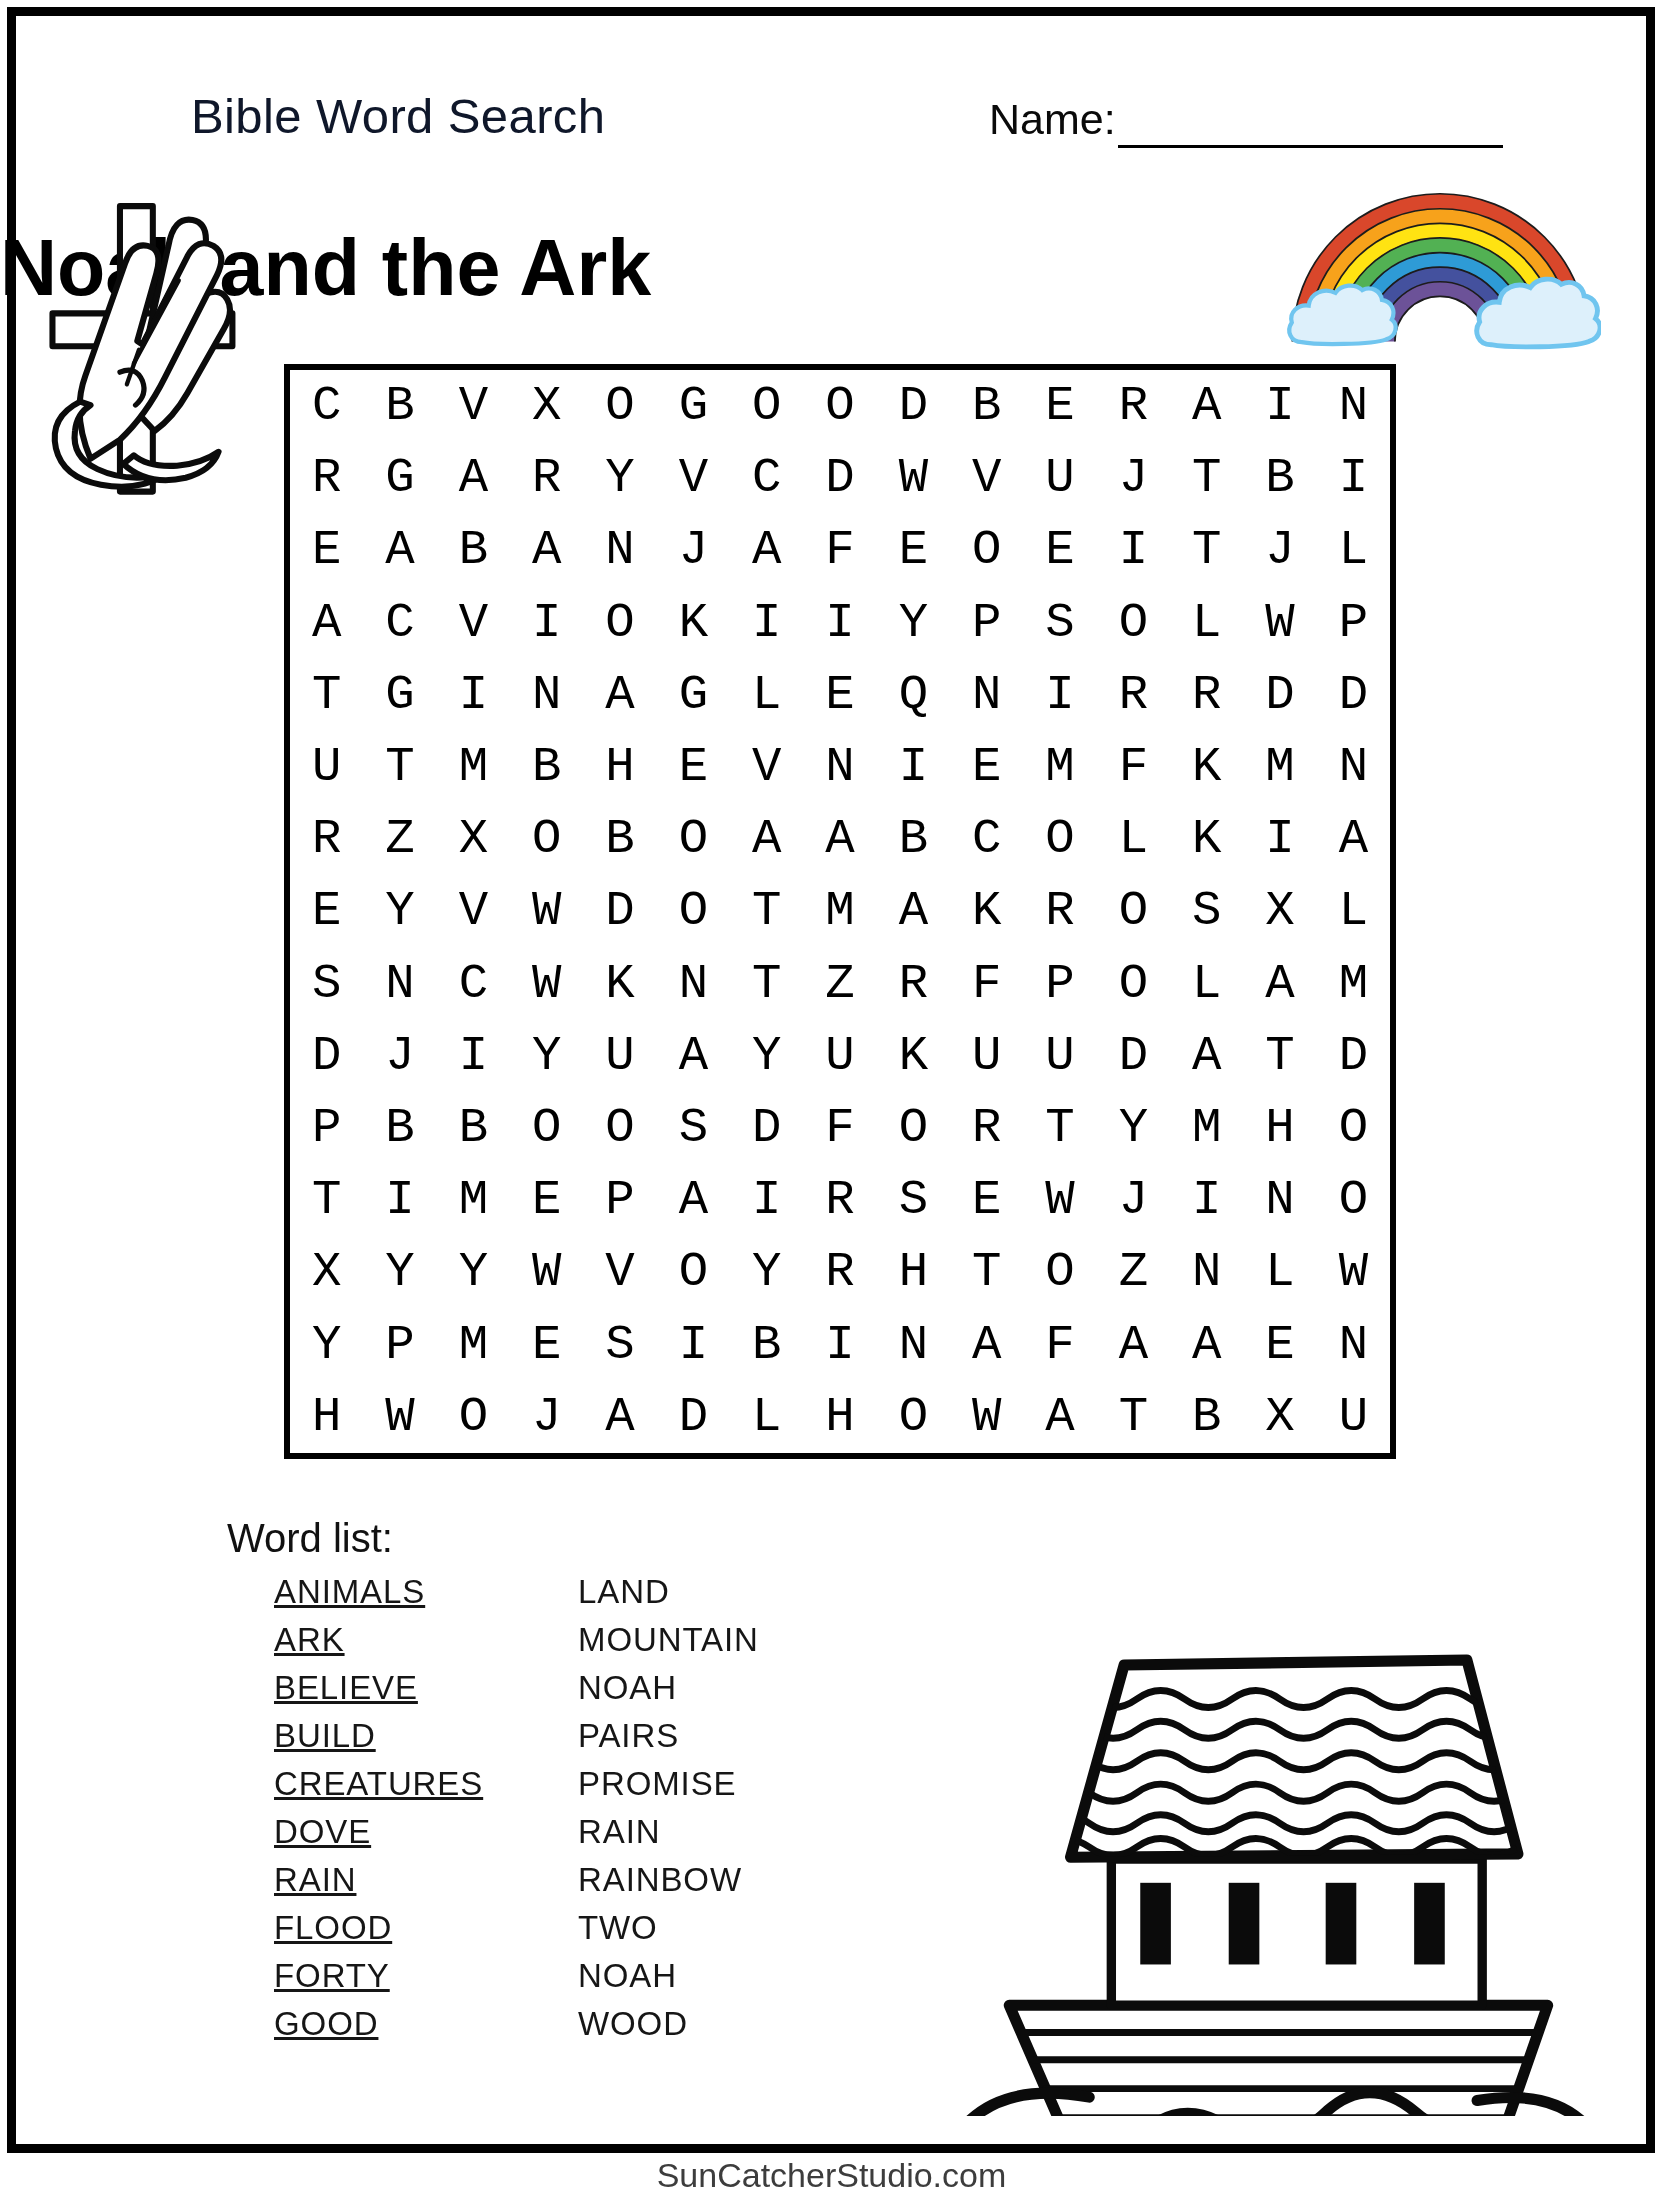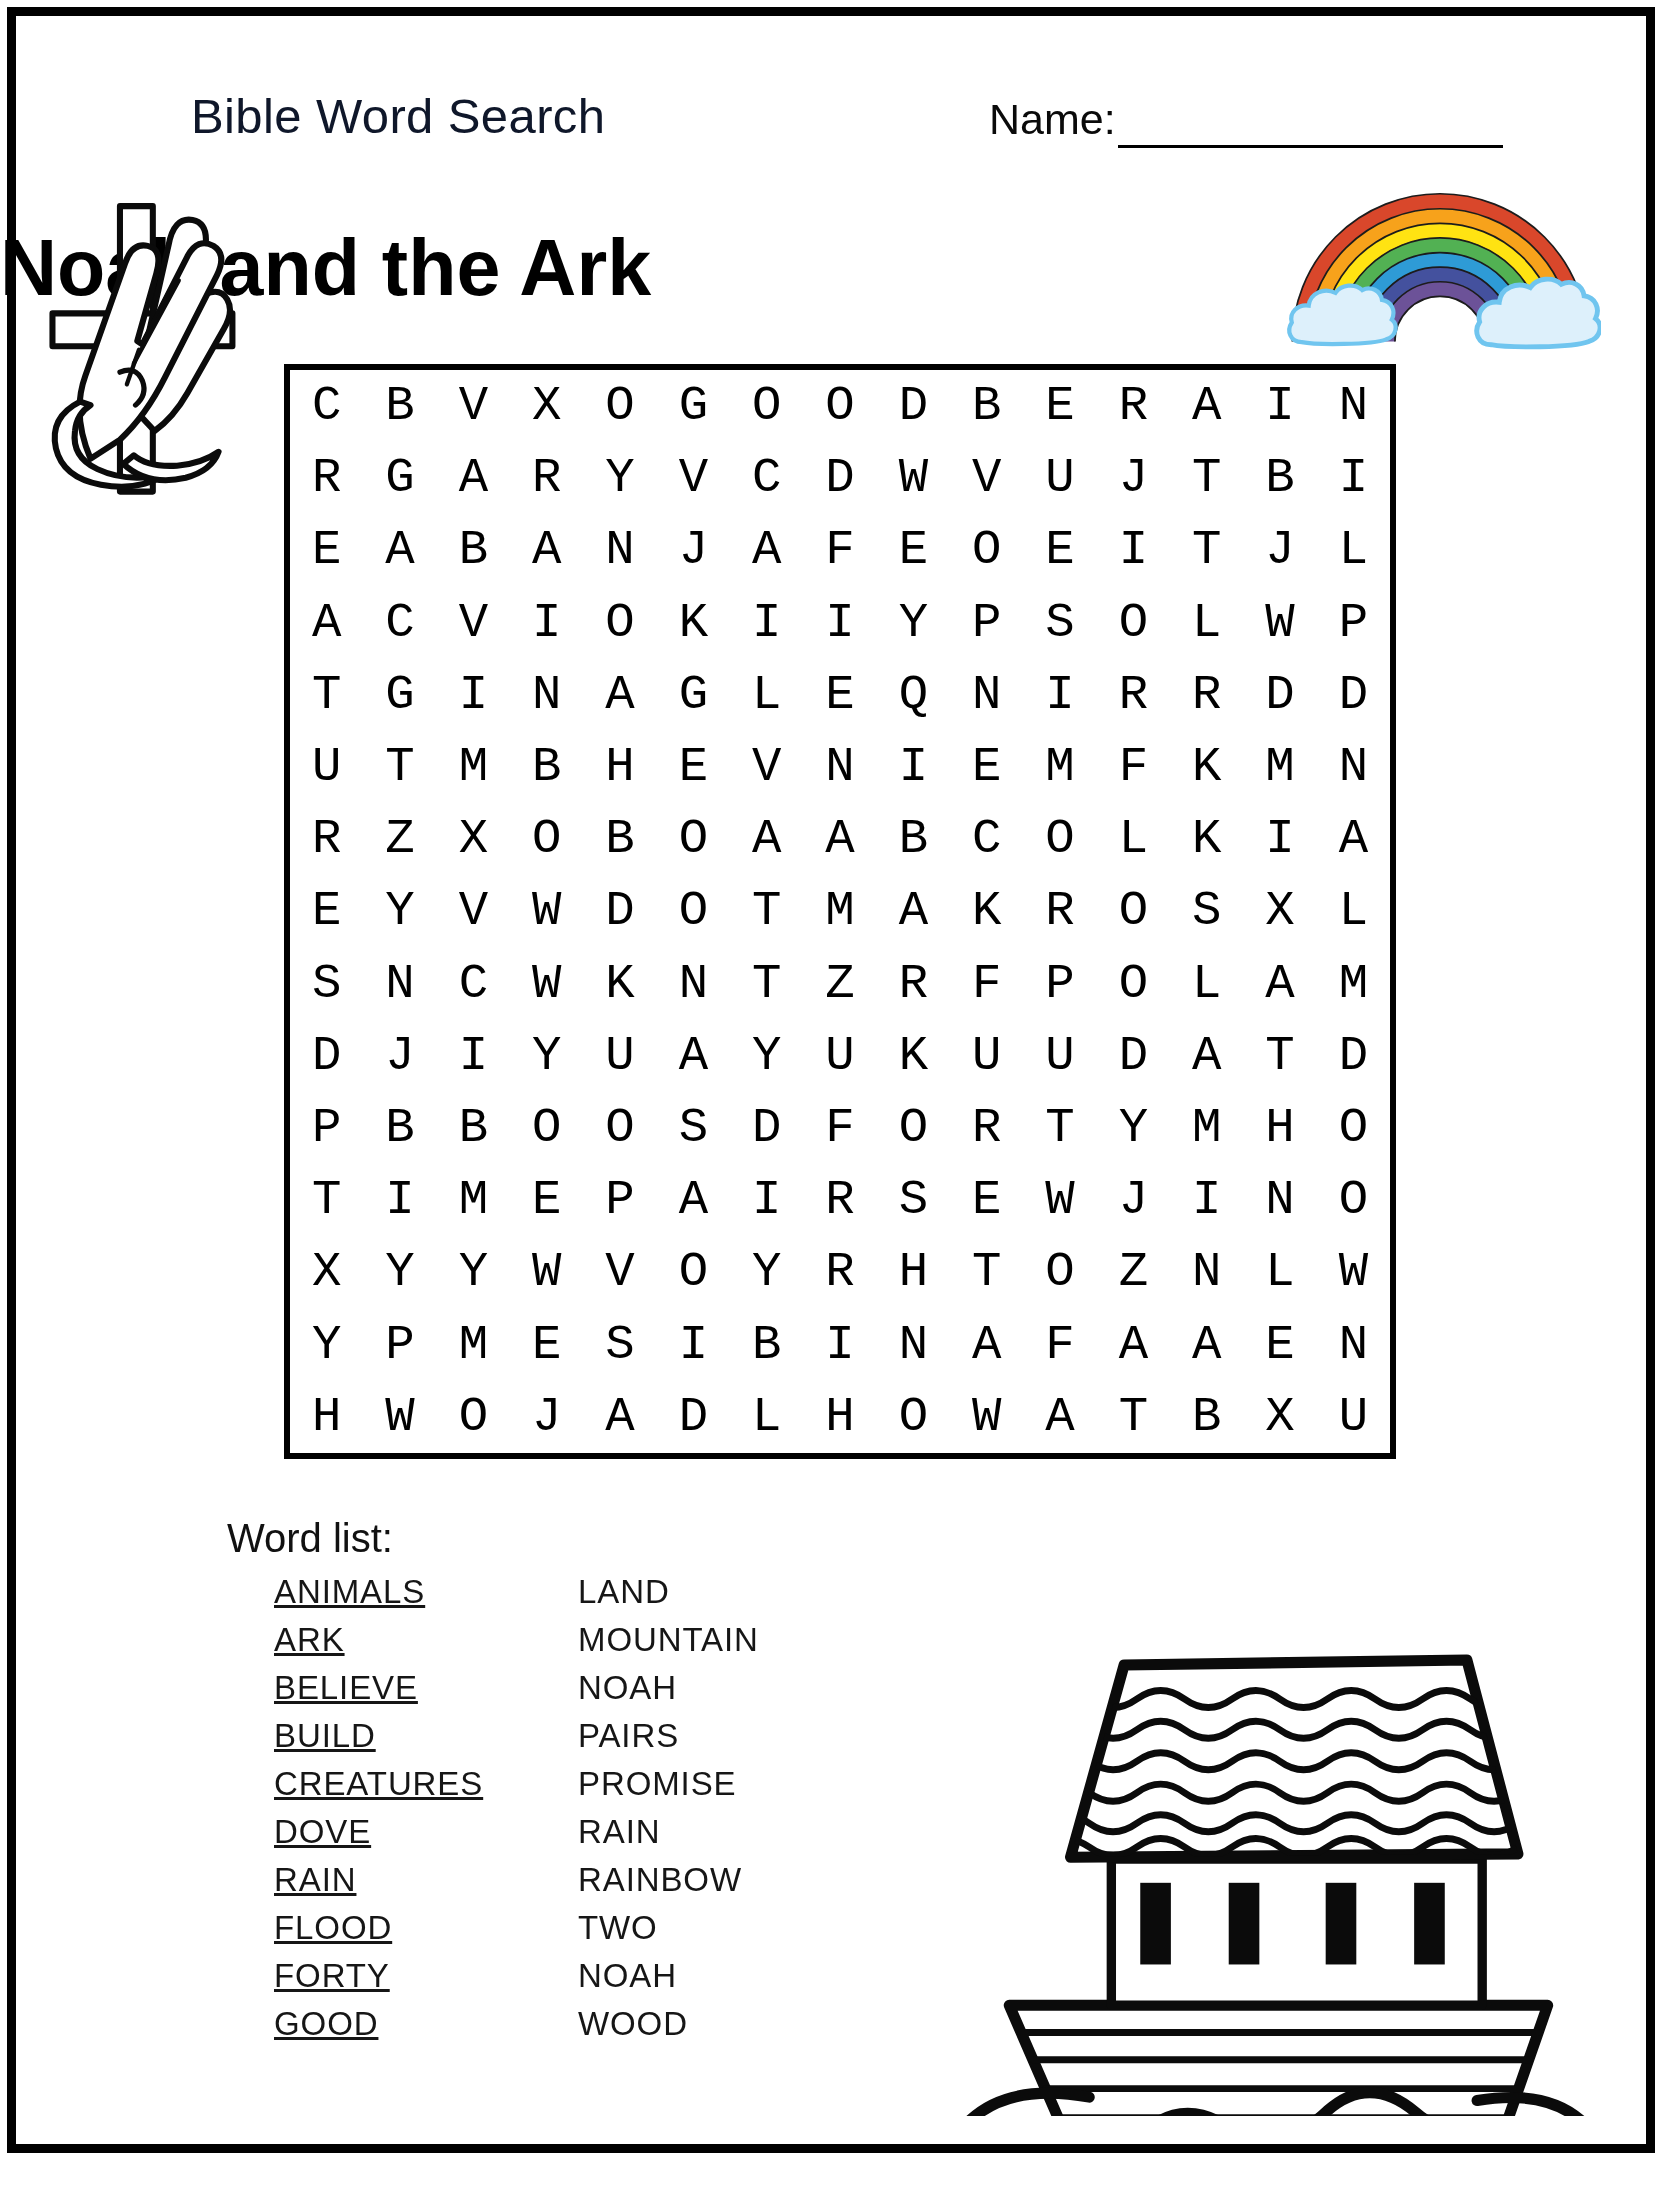--- a/index.html
+++ b/index.html
@@ -380,14 +380,15 @@
         <path d="M66 652 q30 -74 130 -62" stroke-width="9"></path>
         <path d="M822 654 q-30 -112 -160 -90"></path>
         <path d="M786 654 q-26 -68 -120 -58" stroke-width="9"></path>
         <path d="M262 608 q52 -52 112 -10 q14 10 28 12 q44 4 84 -34 q50 -44 104 2 q36 32 88 18"></path>
         <path d="M560 600 l110 -4" stroke-width="8"></path>
         <path d="M300 645 l100 3" stroke-width="8"></path>
       </g>
     </g>
   </svg>
 
+  <div class="footer">SunCatcherStudio.com</div>
 </div>
 
 
 </body></html>

